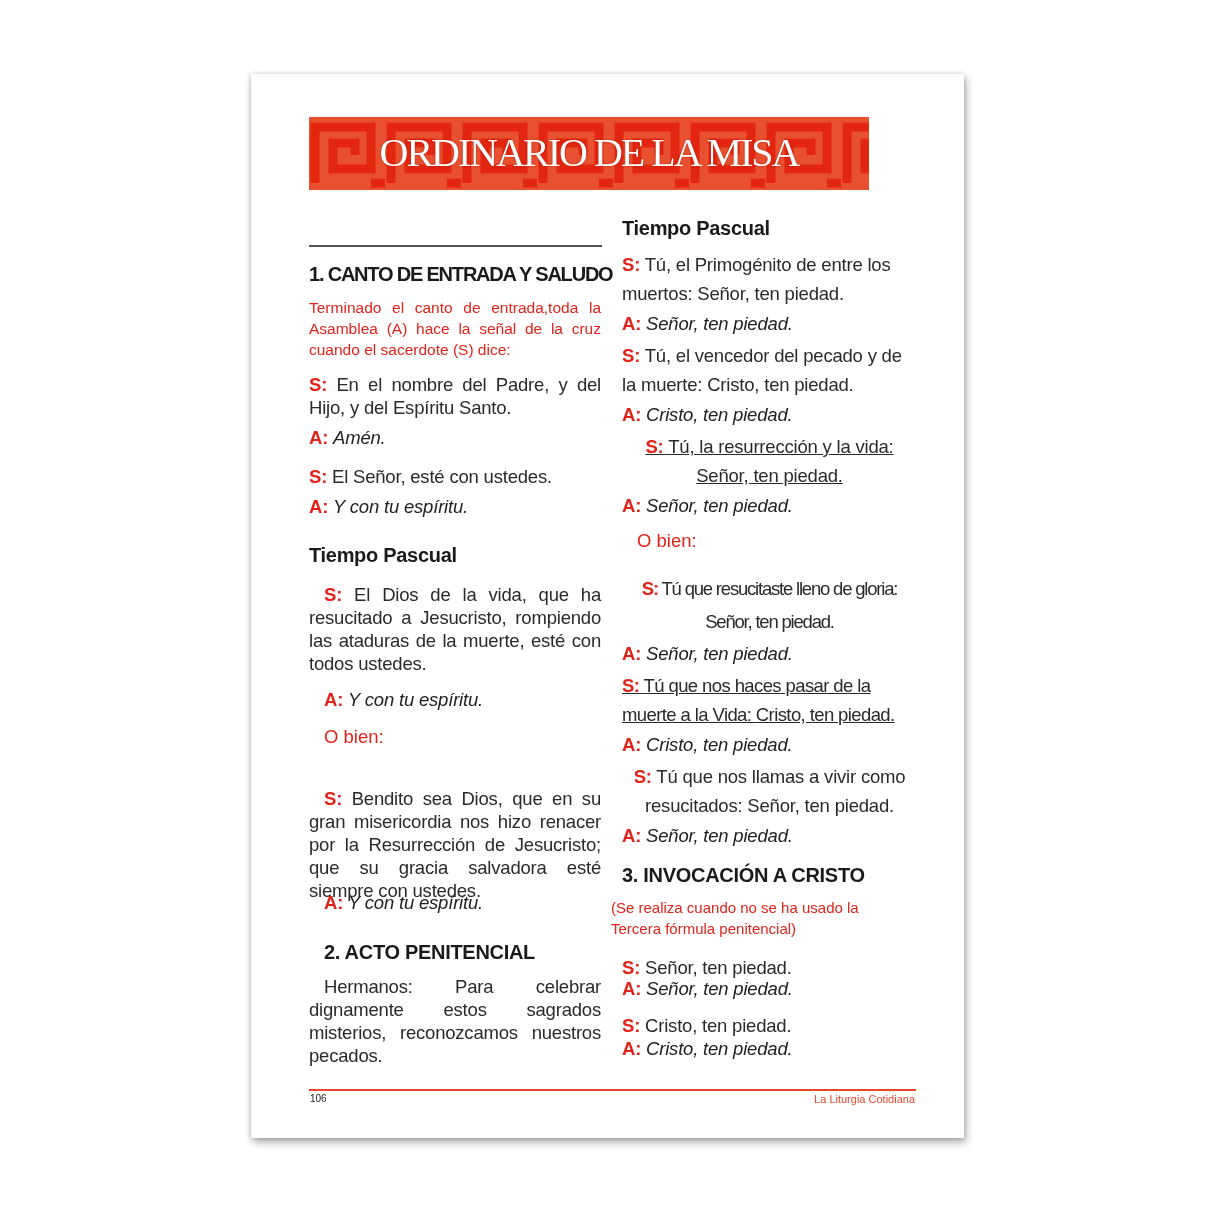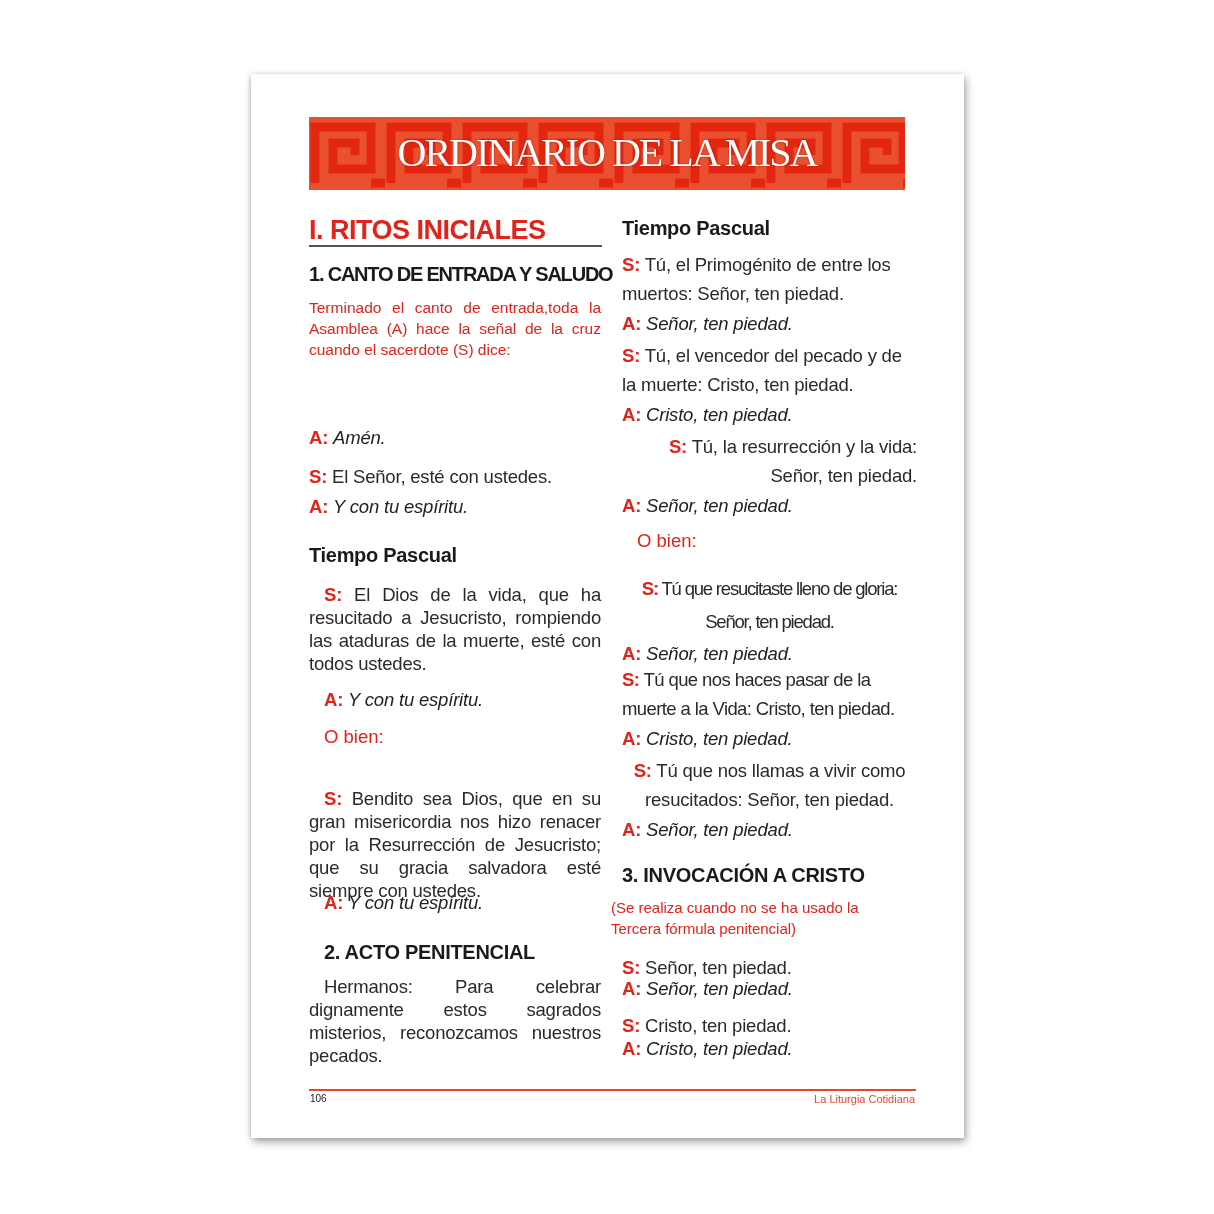--- a/index.html
+++ b/index.html
@@ -17,21 +17,20 @@
     width: 713px; height: 1064px;
     background: #ffffff;
     box-shadow: 2px 4px 8px rgba(0,0,0,0.35), -1px 0 4px rgba(0,0,0,0.15);
   }
   .banner {
     position: absolute;
     left: 58px; top: 43px;
     width: 560px; height: 73px;
     background: #e8472a;
     overflow: hidden;
-    padding-left: 36px;
   }
   .banner svg { position: absolute; left: 0; top: 0; }
   .banner-title {
     position: absolute;
     left: 0; right: 0; top: 14px;
     text-align: center;
     font-family: "Liberation Serif", serif;
     font-size: 40px;
     letter-spacing: -2px;
     color: #ffffff;
@@ -92,27 +91,30 @@
           <path d="M6 66 V10 H62 V52 H24 V26 H46 V38" fill="none" stroke="#e2260f" stroke-width="9"></path>
           <path d="M62 66 H76" fill="none" stroke="#e2260f" stroke-width="9"></path>
         </pattern>
       </defs>
       <rect x="0" y="0" width="606" height="73" fill="#e8502f"></rect>
       <rect x="0" y="0" width="606" height="73" fill="url(#key)"></rect>
     </svg>
     <div class="banner-title">ORDINARIO DE LA MISA</div>
   </div>
 
-  <div class="abs h1" style="left:58px; top:141px;">I. RITOS INICIALES</div>
   <div class="h1-rule" style="left:58px; top:171px; width:293px;"></div>
 
   <div class="abs h2" style="left:58px; top:189px;">1. CANTO DE ENTRADA Y SALUDO</div>
 
   <div class="abs rubric" style="left:58px; top:223px; width:292px;">Terminado el canto de entrada,toda la Asamblea (A) hace la señal de la cruz cuando el sacerdote (S) dice:</div>
 
+  <div class="abs txt" style="left:58px; top:299px; width:292px;">
+    <span class="lbl">S:</span>
+    <span>En el nombre del Padre, y del Hijo, y del Espíritu Santo.</span>
+  </div>
   <div class="abs line" style="left:58px; top:352px;">
     <span class="lbl">A:</span>
     <span class="resp">Amén.</span>
   </div>
   <div class="abs line" style="left:58px; top:391px;">
     <span class="lbl">S:</span>
     <span>El Señor, esté con ustedes.</span>
   </div>
   <div class="abs line" style="left:58px; top:421px;">
     <span class="lbl">A:</span>
@@ -155,38 +157,38 @@
       <span class="resp">Señor, ten piedad.</span>
     </div>
     <div class="txt" style="line-height:29px; margin-top:6px; text-align:left;">
       <span class="lbl">S:</span>
       <span>Tú, el vencedor del pecado y de la muerte: Cristo, ten piedad.</span>
     </div>
     <div class="line" style="margin-top:4px;">
       <span class="lbl">A:</span>
       <span class="resp">Cristo, ten piedad.</span>
     </div>
-    <div class="txt" style="line-height:29px; margin-top:6px; text-align:right;">
+    <div class="txt" style="line-height:29px; margin-top:6px; text-align:center;text-decoration:underline;">
       <span class="lbl">S:</span>
       <span>Tú, la resurrección y la vida: Señor, ten piedad.</span>
     </div>
     <div class="line" style="margin-top:4px;">
       <span class="lbl">A:</span>
       <span class="resp">Señor, ten piedad.</span>
     </div>
     <div class="obien" style="margin-top:13px; margin-left:15px;">O bien:</div>
     <div class="txt" style="line-height:33px; margin-top:20px; text-align:center; letter-spacing:-1.2px;">
       <span class="lbl">S:</span>
       <span>Tú que resucitaste lleno de gloria: Señor, ten piedad.</span>
     </div>
     <div class="line" style="margin-top:4px;">
       <span class="lbl">A:</span>
       <span class="resp">Señor, ten piedad.</span>
     </div>
-    <div class="txt" style="line-height:29px; text-align:left; letter-spacing:-0.6px;">
+    <div class="txt" style="line-height:29px; margin-top:6px; text-align:left; letter-spacing:-0.6px;text-decoration:underline;">
       <span class="lbl">S:</span>
       <span>Tú que nos haces pasar de la muerte a la Vida: Cristo, ten piedad.</span>
     </div>
     <div class="line" style="margin-top:4px;">
       <span class="lbl">A:</span>
       <span class="resp">Cristo, ten piedad.</span>
     </div>
     <div class="txt" style="line-height:29px; margin-top:6px; text-align:center;">
       <span class="lbl">S:</span>
       <span>Tú que nos llamas a vivir como resucitados: Señor, ten piedad.</span>

